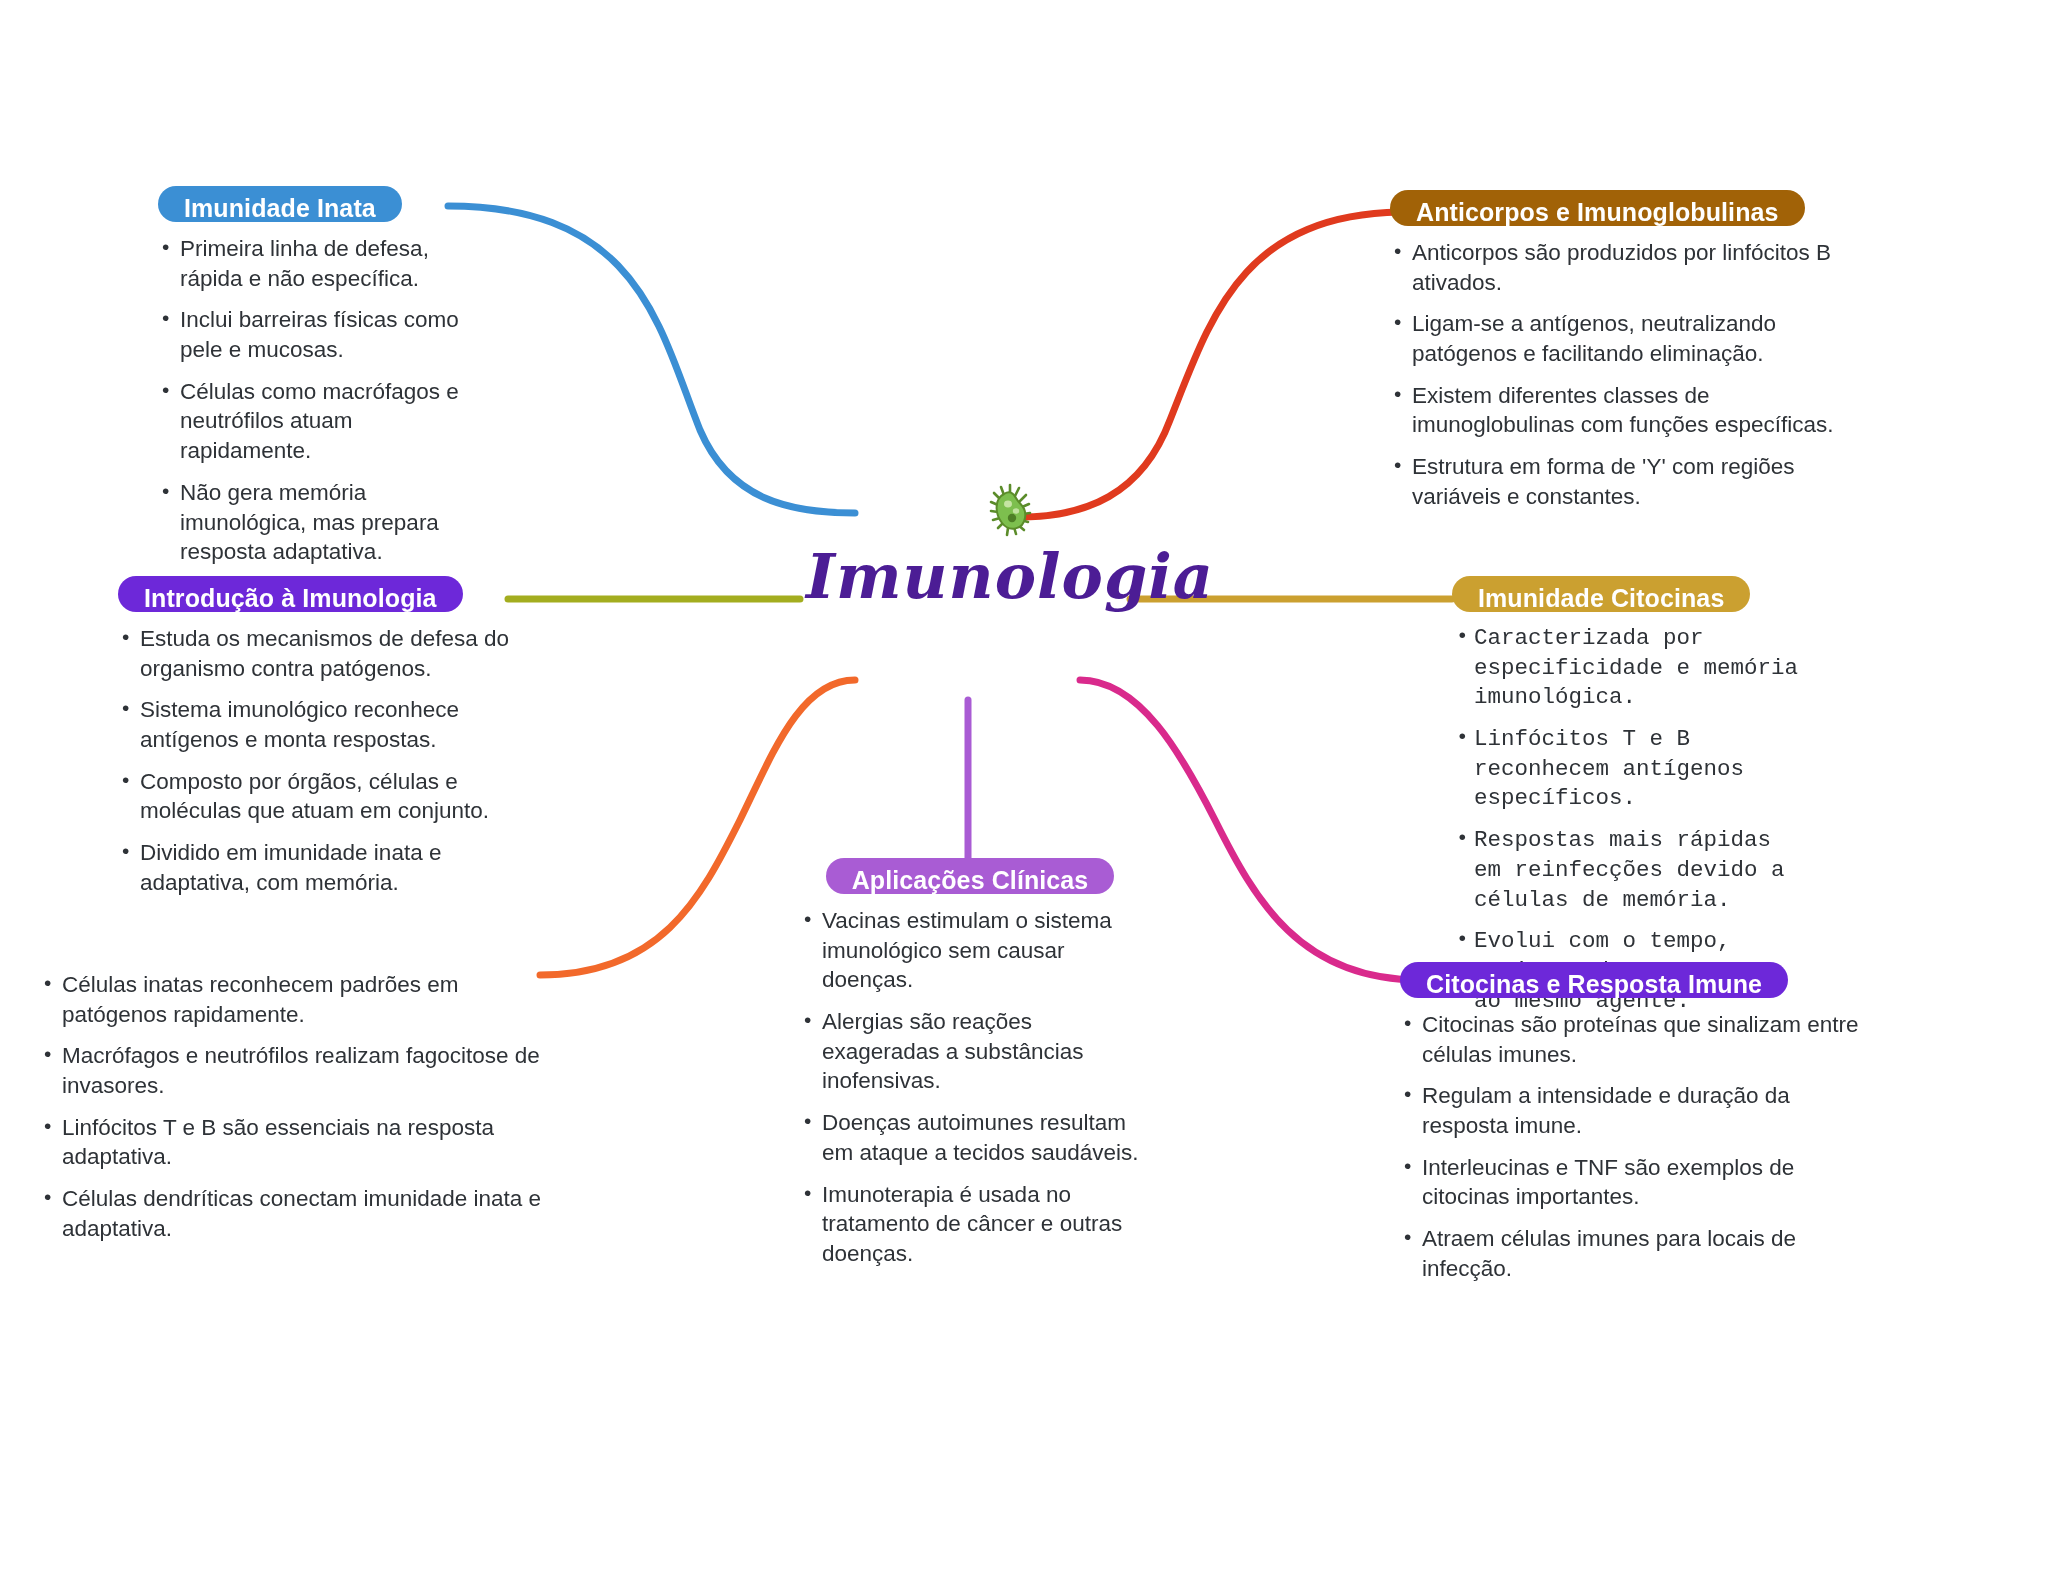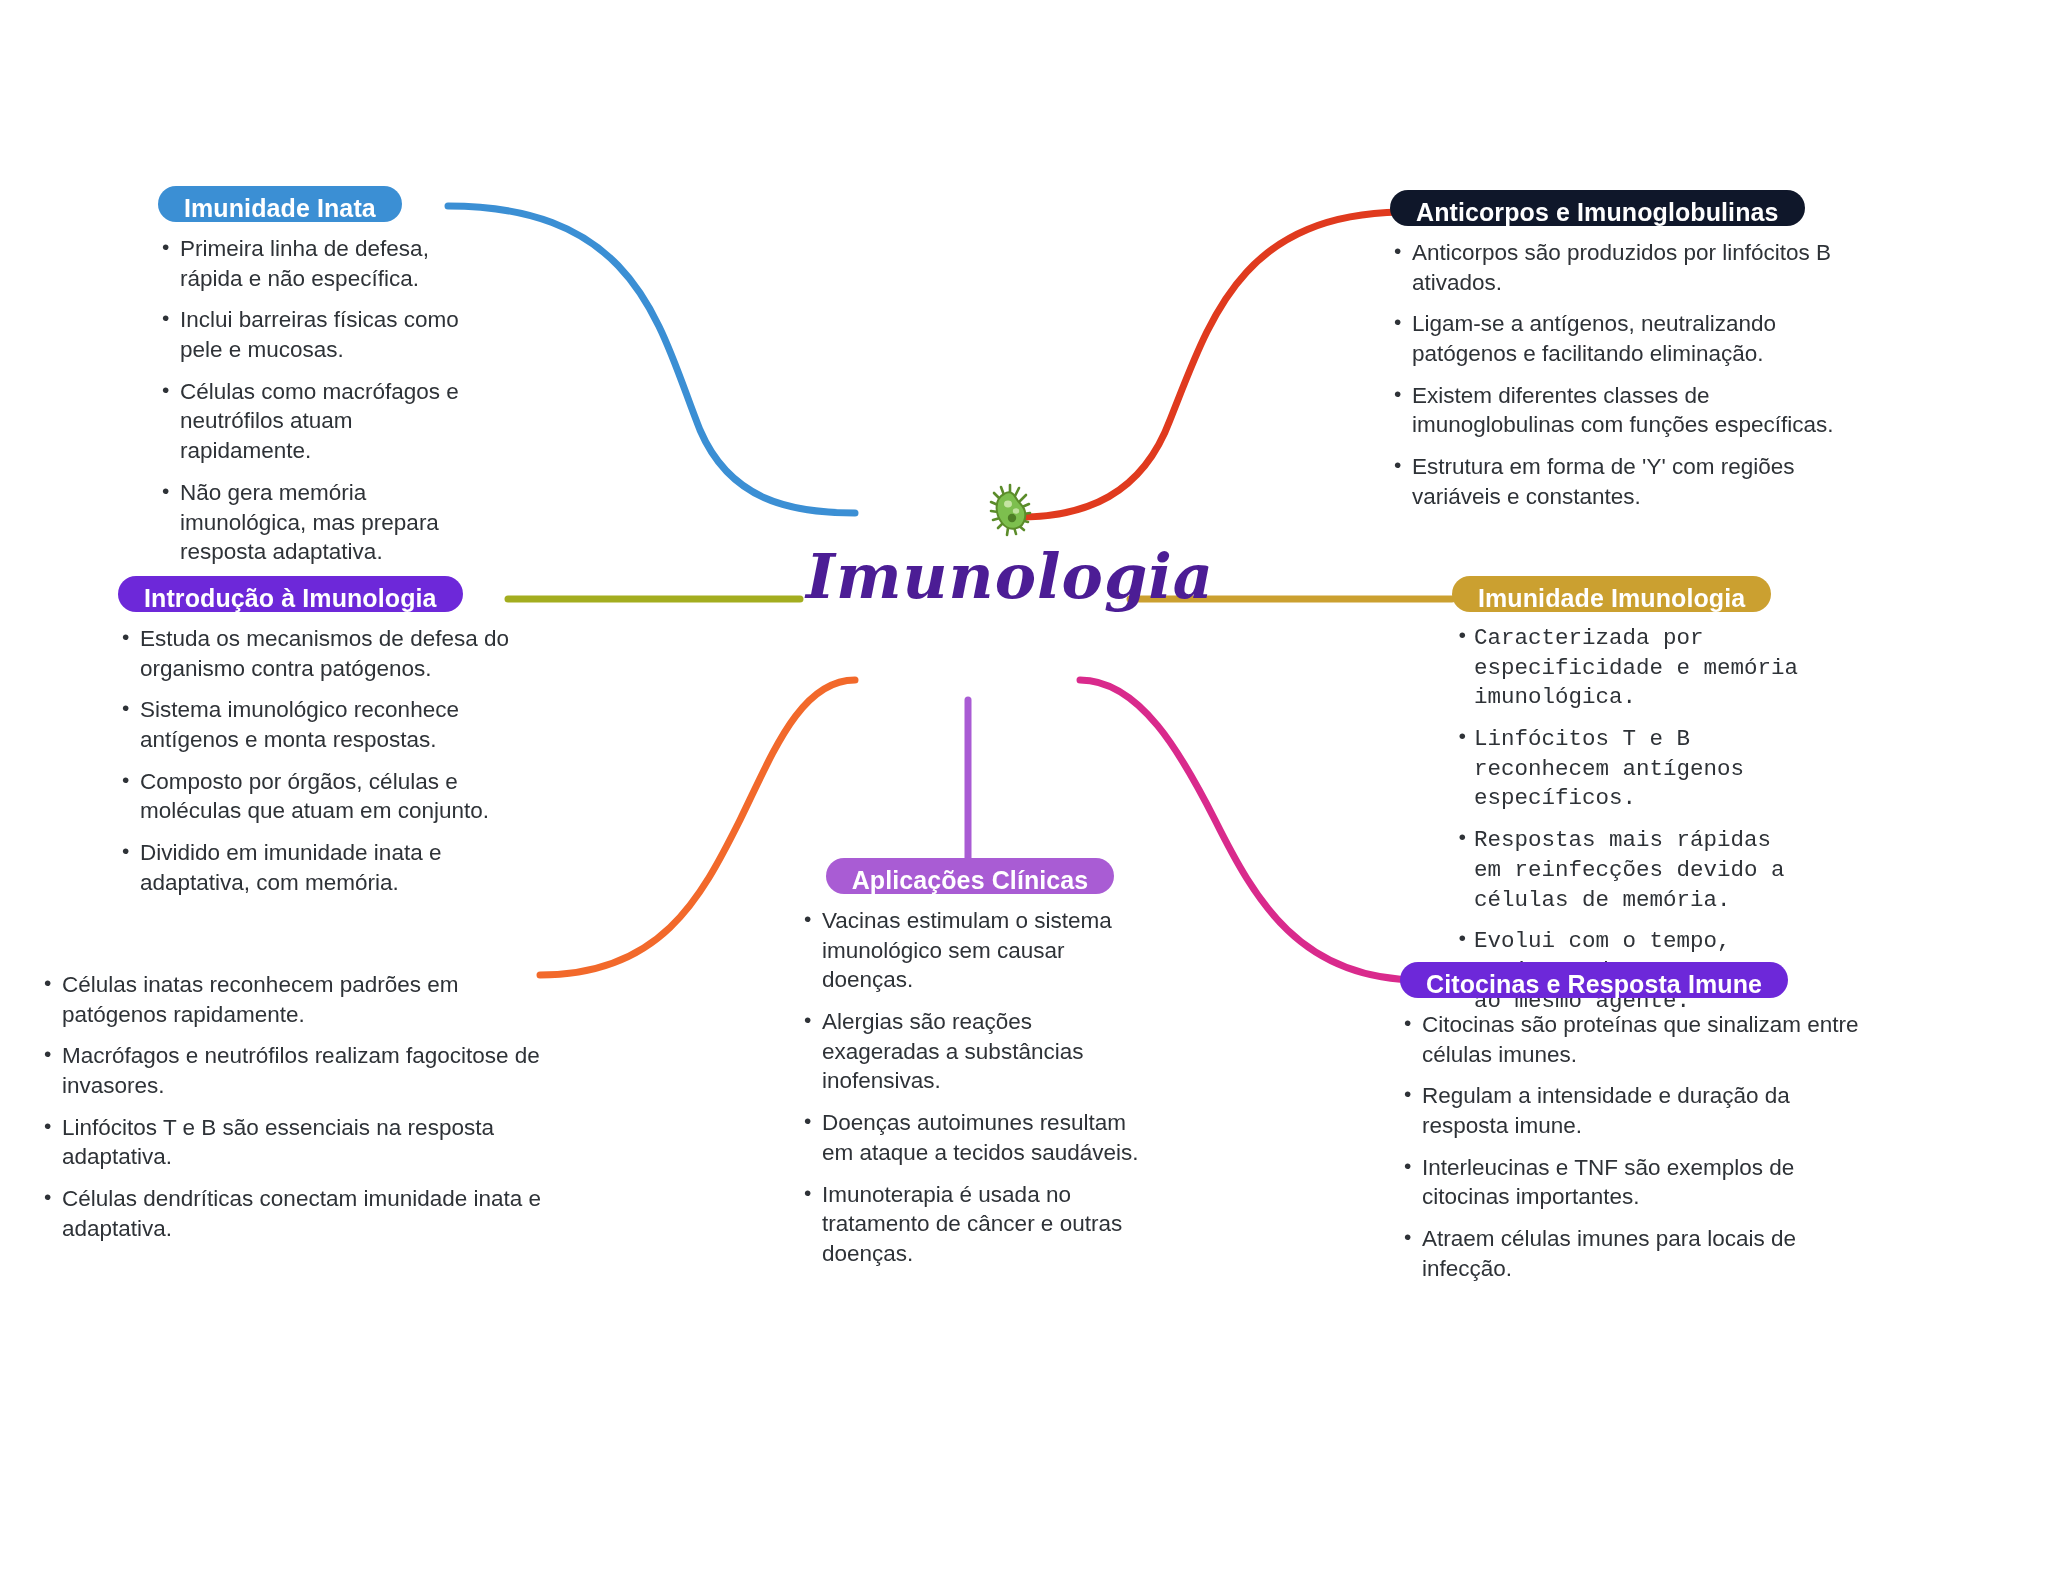--- a/index.html
+++ b/index.html
@@ -174,21 +174,21 @@
     <ul class="branch-bullets">
       <li>Primeira linha de defesa, rápida e não específica.</li>
       <li>Inclui barreiras físicas como pele e mucosas.</li>
       <li>Células como macrófagos e neutrófilos atuam rapidamente.</li>
       <li>Não gera memória imunológica, mas prepara resposta adaptativa.</li>
     </ul>
   </div>
 
   <div class="branch" id="b-anticorpos">
     <div class="pill-left">
-      <span class="branch-pill" style="background:#0f172a">Anticorpos e Imunoglobulinas</span>
+      <span class="branch-pill" style="background:#a16207">Anticorpos e Imunoglobulinas</span>
     </div>
     <ul class="branch-bullets">
       <li>Anticorpos são produzidos por linfócitos B ativados.</li>
       <li>Ligam-se a antígenos, neutralizando patógenos e facilitando eliminação.</li>
       <li>Existem diferentes classes de imunoglobulinas com funções específicas.</li>
       <li>Estrutura em forma de 'Y' com regiões variáveis e constantes.</li>
     </ul>
   </div>
 
   <div class="branch" id="b-introducao">
@@ -198,21 +198,21 @@
     <ul class="branch-bullets">
       <li>Estuda os mecanismos de defesa do organismo contra patógenos.</li>
       <li>Sistema imunológico reconhece antígenos e monta respostas.</li>
       <li>Composto por órgãos, células e moléculas que atuam em conjunto.</li>
       <li>Dividido em imunidade inata e adaptativa, com memória.</li>
     </ul>
   </div>
 
   <div class="branch align-right" id="b-adaptativa">
     <div class="pill-left">
-      <span class="branch-pill" style="background:#CBA030">Imunidade Imunologia</span>
+      <span class="branch-pill" style="background:#CBA030">Imunidade Citocinas</span>
     </div>
     <ul class="branch-bullets">
       <li>Caracterizada por especificidade e memória imunológica.</li>
       <li>Linfócitos T e B reconhecem antígenos específicos.</li>
       <li>Respostas mais rápidas em reinfecções devido a células de memória.</li>
       <li>Evolui com o tempo, aprimorando a resposta ao mesmo agente.</li>
     </ul>
   </div>
 
   <div class="branch" id="b-celulas">

